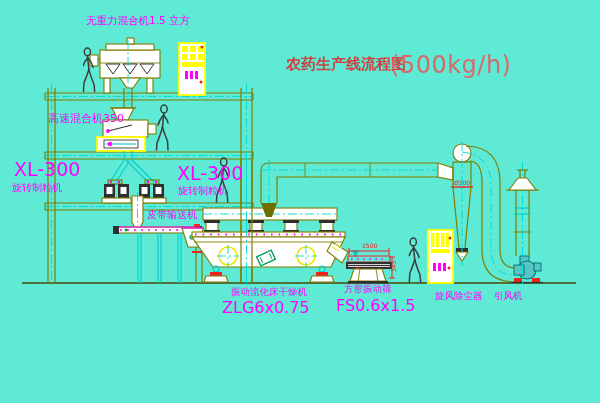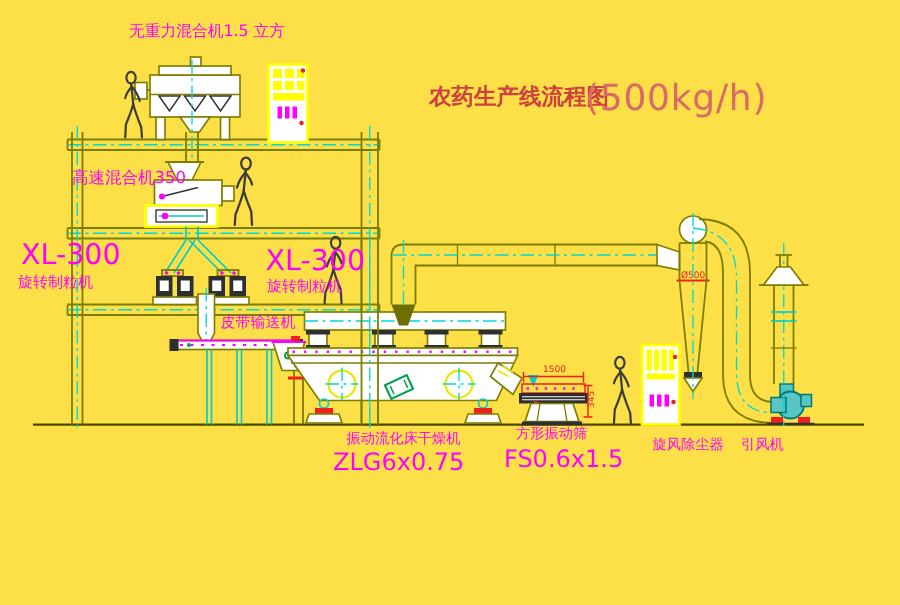--- a/index.html
+++ b/index.html
@@ -1,16 +1,16 @@
 <!DOCTYPE html>
 <html><head>
 <meta charset="utf-8">
 <style>
   html,body{margin:0;padding:0;background:#fff;}
-  #stage{position:relative;width:600px;height:403px;background:#fde047;overflow:hidden;
+  #stage{position:relative;width:600px;height:403px;background:#5eead4;overflow:hidden;
          font-family:"DejaVu Sans",sans-serif;}
   svg{position:absolute;left:0;top:0;}
   svg text{font-family:"DejaVu Sans","Liberation Sans",sans-serif;}
   .ol{stroke:#7d7d00;stroke-width:1.2;fill:none;}
   .olt{stroke:#7d7d00;stroke-width:0.9;fill:none;}
   .ow{stroke:#7d7d00;stroke-width:1.1;fill:#ffffff;}
   .dk{fill:#2f2f2f;stroke:none;}
   .cl{stroke:#00d8d8;stroke-width:0.9;fill:none;stroke-dasharray:9 3 2 3;}
   .cy{stroke:#00cccc;stroke-width:1.1;fill:none;}
   .mg{stroke:#ff00ff;stroke-width:1.2;fill:none;}

